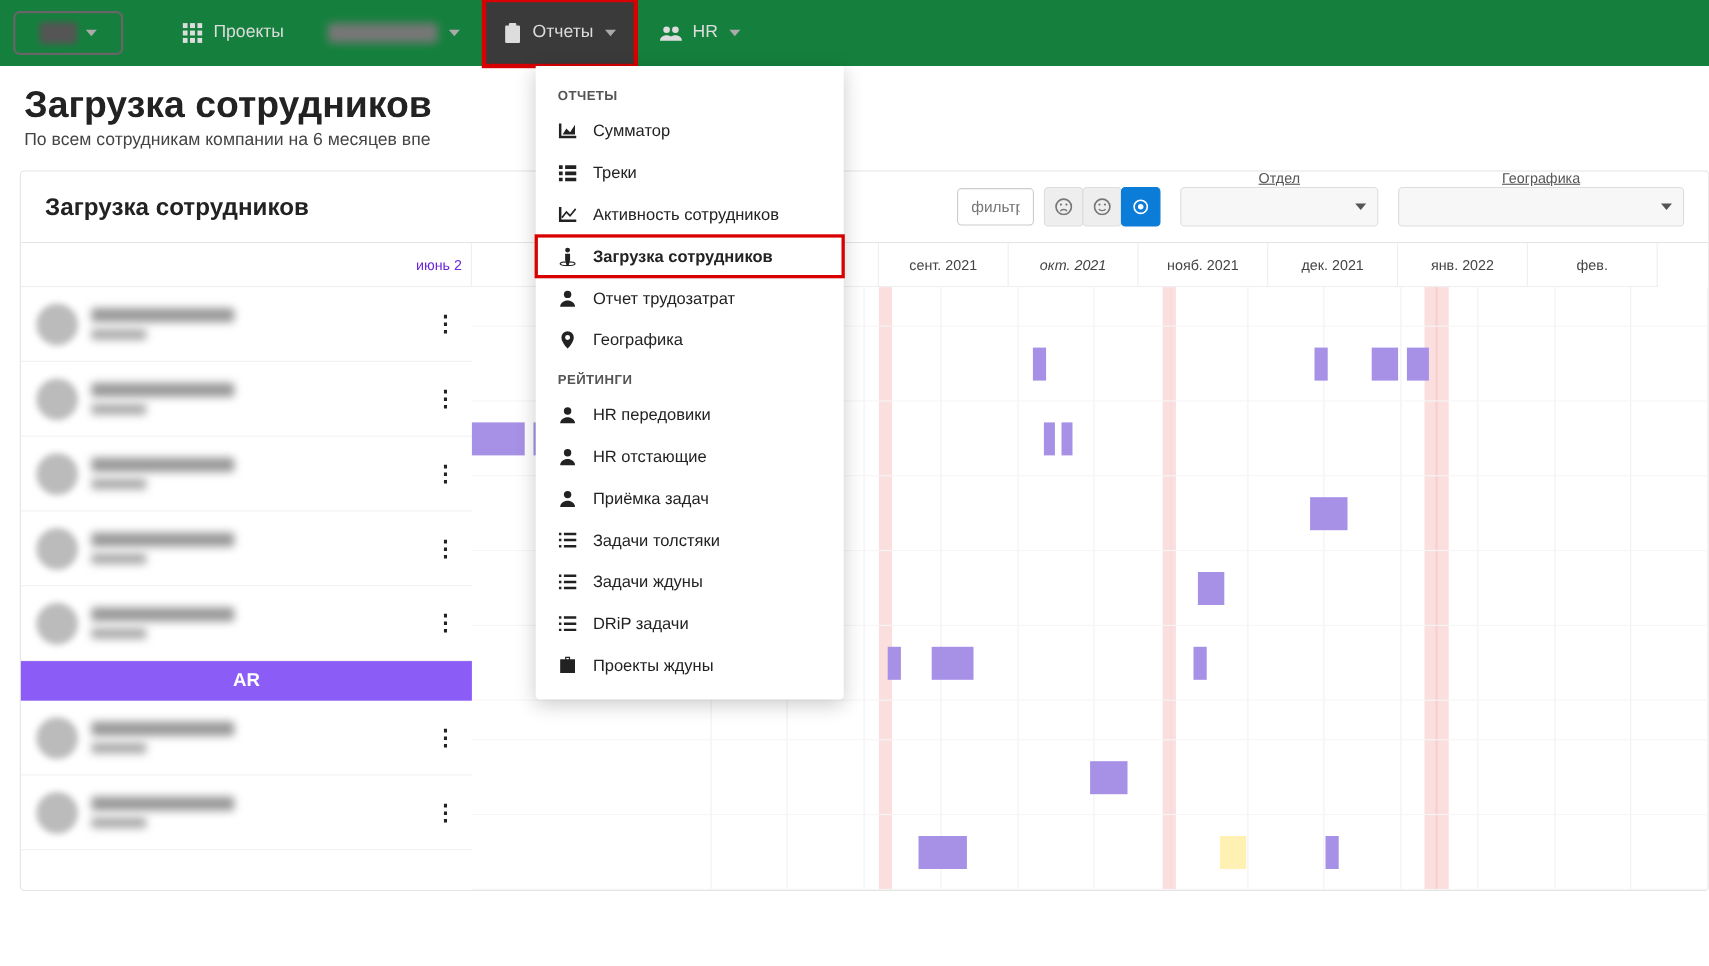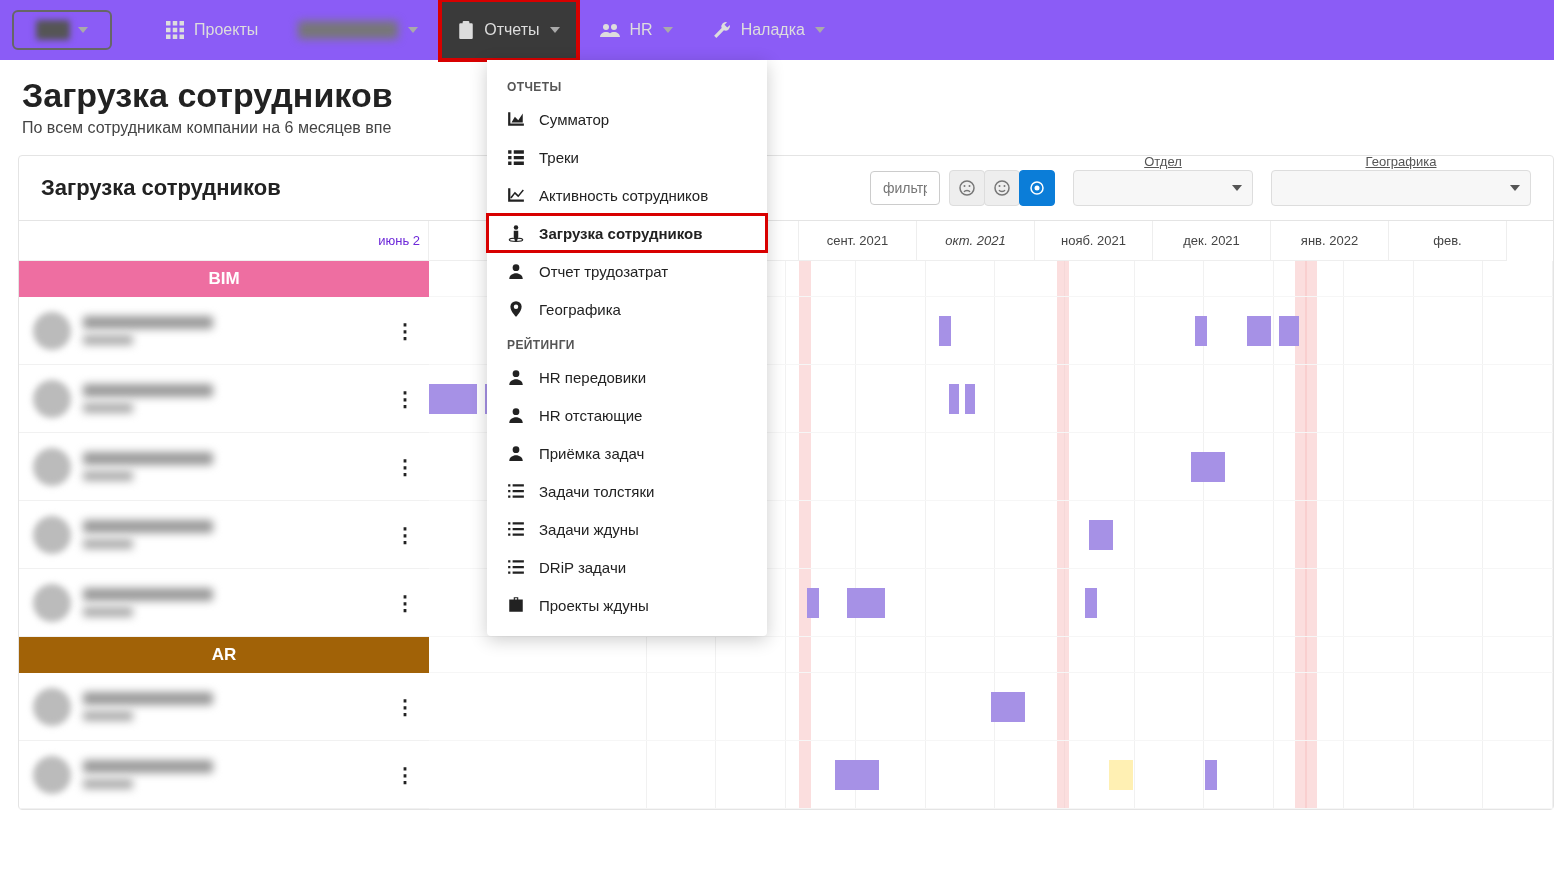--- a/index.html
+++ b/index.html
@@ -1,19 +1,19 @@
 <!DOCTYPE html>
 <html><head>
 <meta charset="utf-8">
 <style>
   * { box-sizing: border-box; margin: 0; padding: 0; }
   body { font-family: -apple-system, "Segoe UI", Arial, sans-serif; background: #fff; width: 1554px; height: 878px; overflow: hidden; color: #222; }
 
   
-  .navbar { background: #8b5cf6; height: 60px; display: flex; align-items: center; padding: 0 12px; gap: 4px; }
+  .navbar { background: #15803d; height: 60px; display: flex; align-items: center; padding: 0 12px; gap: 4px; }
   .nav-logo { border: 2px solid #666; border-radius: 6px; width: 100px; height: 40px; display: flex; align-items: center; justify-content: center; gap: 8px; }
   .nav-logo .blur { width: 34px; height: 20px; background: #555; border-radius: 3px; filter: blur(3px); }
   .caret { width: 0; height: 0; border-left: 5px solid transparent; border-right: 5px solid transparent; border-top: 6px solid #aaa; }
   .nav-item { color: #ddd; display: flex; align-items: center; gap: 10px; padding: 0 18px; height: 60px; font-size: 16px; cursor: pointer; }
   .nav-item svg { fill: #ddd; }
   .nav-item.active { background: #3a3a3a; }
   .nav-item.highlighted { outline: 4px solid #d80000; outline-offset: -2px; }
   .nav-blur { width: 100px; height: 18px; background: #777; filter: blur(4px); border-radius: 3px; }
 
   
@@ -43,21 +43,21 @@
   .right-col { flex: 1; position: relative; overflow: hidden; }
   .month-row { display: flex; height: 40px; text-align: right; }
   .month-cell { border-right: 1px solid #eee; border-bottom: 1px solid #eee; display: flex; align-items: center; justify-content: center; font-size: 13px; color: #444; }
   .month-left-pad { height: 40px; display:flex; align-items:center; justify-content:flex-end; padding-right: 8px; font-size:13px; color:#6d28d9; border-bottom:1px solid #eee;}
 
   
   .gantt-body { display: flex; position: relative; }
   .side-rows { width: 410px; flex: none; }
   .group-header { color: #fff; font-weight: 600; text-align: center; height: 36px; line-height: 36px; font-size: 17px; }
   .group-header.bim { background: #ee6ea1; }
-  .group-header.ar  { background: #a16207; }
+  .group-header.ar  { background: #8b5cf6; }
   .emp-row { display: flex; align-items: center; height: 68px; padding: 0 14px; gap: 12px; border-bottom: 1px solid #f1f1f1; }
   .avatar { width: 38px; height: 38px; border-radius: 50%; background: #bbb; filter: blur(3px); }
   .emp-text { flex: 1; }
   .emp-name { width: 130px; height: 13px; background: #999; filter: blur(4px); border-radius: 3px; }
   .emp-sub  { width: 50px; height: 10px; background: #aaa; filter: blur(4px); margin-top: 6px; border-radius: 2px; }
   .row-menu { font-size: 20px; font-weight: 700; color: #222; cursor: pointer; }
 
   .chart-rows { flex: 1; position: relative; }
   .grid { position: absolute; inset: 0; display: flex; }
   .grid-col { border-right: 1px solid #f1f1f1; }
@@ -110,27 +110,20 @@
   </div>
   <div class="nav-item">
     <svg width="20" height="16" viewBox="0 0 20 14">
         <circle cx="6" cy="4" r="3"></circle>
         <circle cx="14" cy="4" r="3"></circle>
         <path d="M0 14c0-3 3-5 6-5s6 2 6 5H0zm8 0c0-3 3-5 6-5s6 2 6 5H8z"></path>
       </svg>
     <span>HR</span>
     <div class="caret"></div>
   </div>
-  <div class="nav-item">
-    <svg width="18" height="18" viewBox="0 0 16 16">
-        <path d="M15 3.5a4 4 0 0 1-5.3 4.8L3 15l-2-2 6.7-6.7A4 4 0 0 1 12.5 1l-2.3 2.3 2.5 2.5L15 3.5z"></path>
-      </svg>
-    <span>Наладка</span>
-    <div class="caret"></div>
-  </div>
 </div>
 
 <div class="dropdown">
   <div class="dd-section">ОТЧЕТЫ</div>
   <div id="dd-reports">
       <div class="dd-item">
         <svg viewBox="0 0 16 16">
           <path d="M1 14V2h2v10h12v2H1zm3-3l3-5 3 3 4-6v8H4z"></path>
         </svg>
         <span>Сумматор</span>
@@ -278,21 +271,20 @@
           <div class="month-cell" style="width: 118px;">нояб. 2021</div>
           <div class="month-cell" style="width: 118px;">дек. 2021</div>
           <div class="month-cell" style="width: 118px;">янв. 2022</div>
           <div class="month-cell" style="width: 118px;">фев.</div>
         </div>
     </div>
   </div>
 
   <div class="gantt-body">
     <div class="side-rows" id="side-rows">
-        <div class="group-header bim">BIM</div>
         <div class="emp-row">
           <div class="avatar"></div>
           <div class="emp-text">
             <div class="emp-name"></div>
             <div class="emp-sub"></div>
           </div>
           <div class="row-menu">⋮</div>
         </div>
         <div class="emp-row">
           <div class="avatar"></div>

